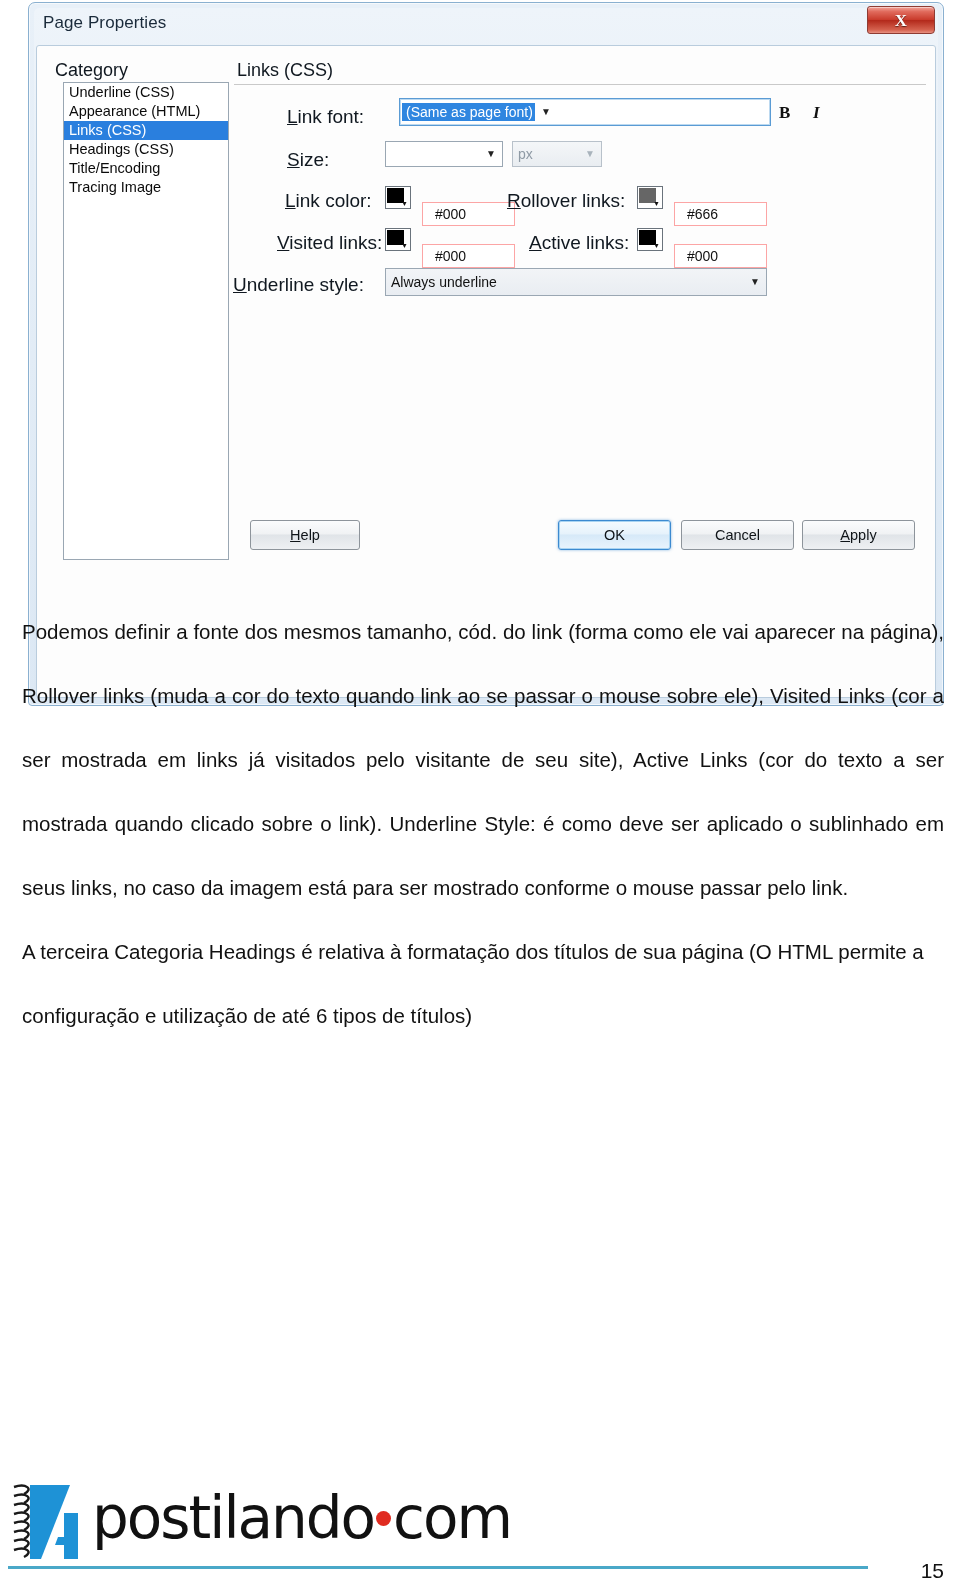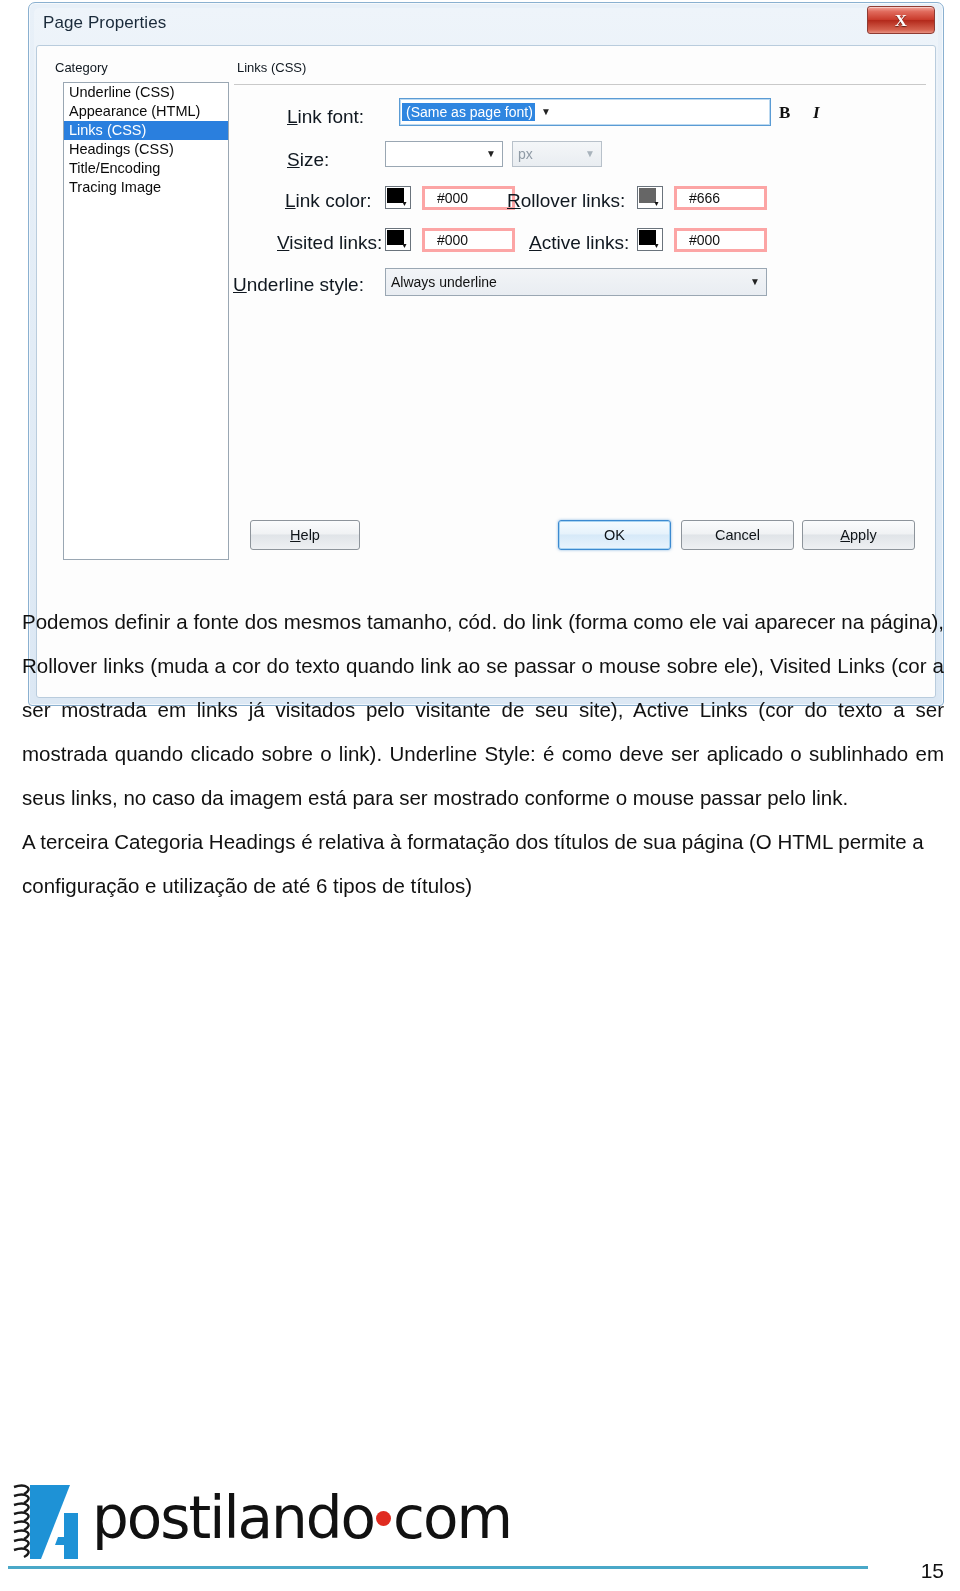--- a/index.html
+++ b/index.html
@@ -88,21 +88,21 @@
     right: 7px;
     bottom: 7px;
     background: #fdfdfd;
     border: 1px solid #b9ccdd;
     border-radius: 3px;
     box-sizing: border-box;
   }
 
   .section-label {
     position: absolute;
-    font-size: 13px;
+    font-size: 18px;
     color: #101820;
     white-space: nowrap;
   }
   .lbl-category { left: 18px; top: 14px; }
   .lbl-panel    { left: 200px; top: 14px; }
 
   .panel-rule {
     position: absolute;
     left: 197px;
     top: 38px;
@@ -191,26 +191,27 @@
   }
   .combo.disabled .val { color: #8f9aa5; }
   .combo.disabled .arrow { color: #a9b3bc; }
 
   .combo.wide {
     background: linear-gradient(to bottom,#f2f4f7 0%,#e9edf2 100%);
   }
 
   .textbox {
     position: absolute;
-    border: 3px solid #fca5a5;
+    border: 1px solid #fca5a5;
     background: #ffffff;
     box-sizing: border-box;
     display: flex;
     align-items: center;
     cursor: text;
+    margin-top: 16px;
   }
   .textbox span {
     font-size: 14px;
     padding-left: 12px;
     color: #111;
     white-space: nowrap;
   }
 
   
   .swatch {
@@ -276,21 +277,21 @@
 
   
   .article {
     position: absolute;
     left: 22px;
     top: 600px;
     width: 922px;
   }
   .para {
     font-size: 20.5px;
-    line-height: 44px;
+    line-height: 64px;
     color: #111;
     text-align: justify;
     margin: 0;
   }
   .para.nojust { text-align: left; }
 
   
   .footer {
     position: absolute;
     left: 0;

